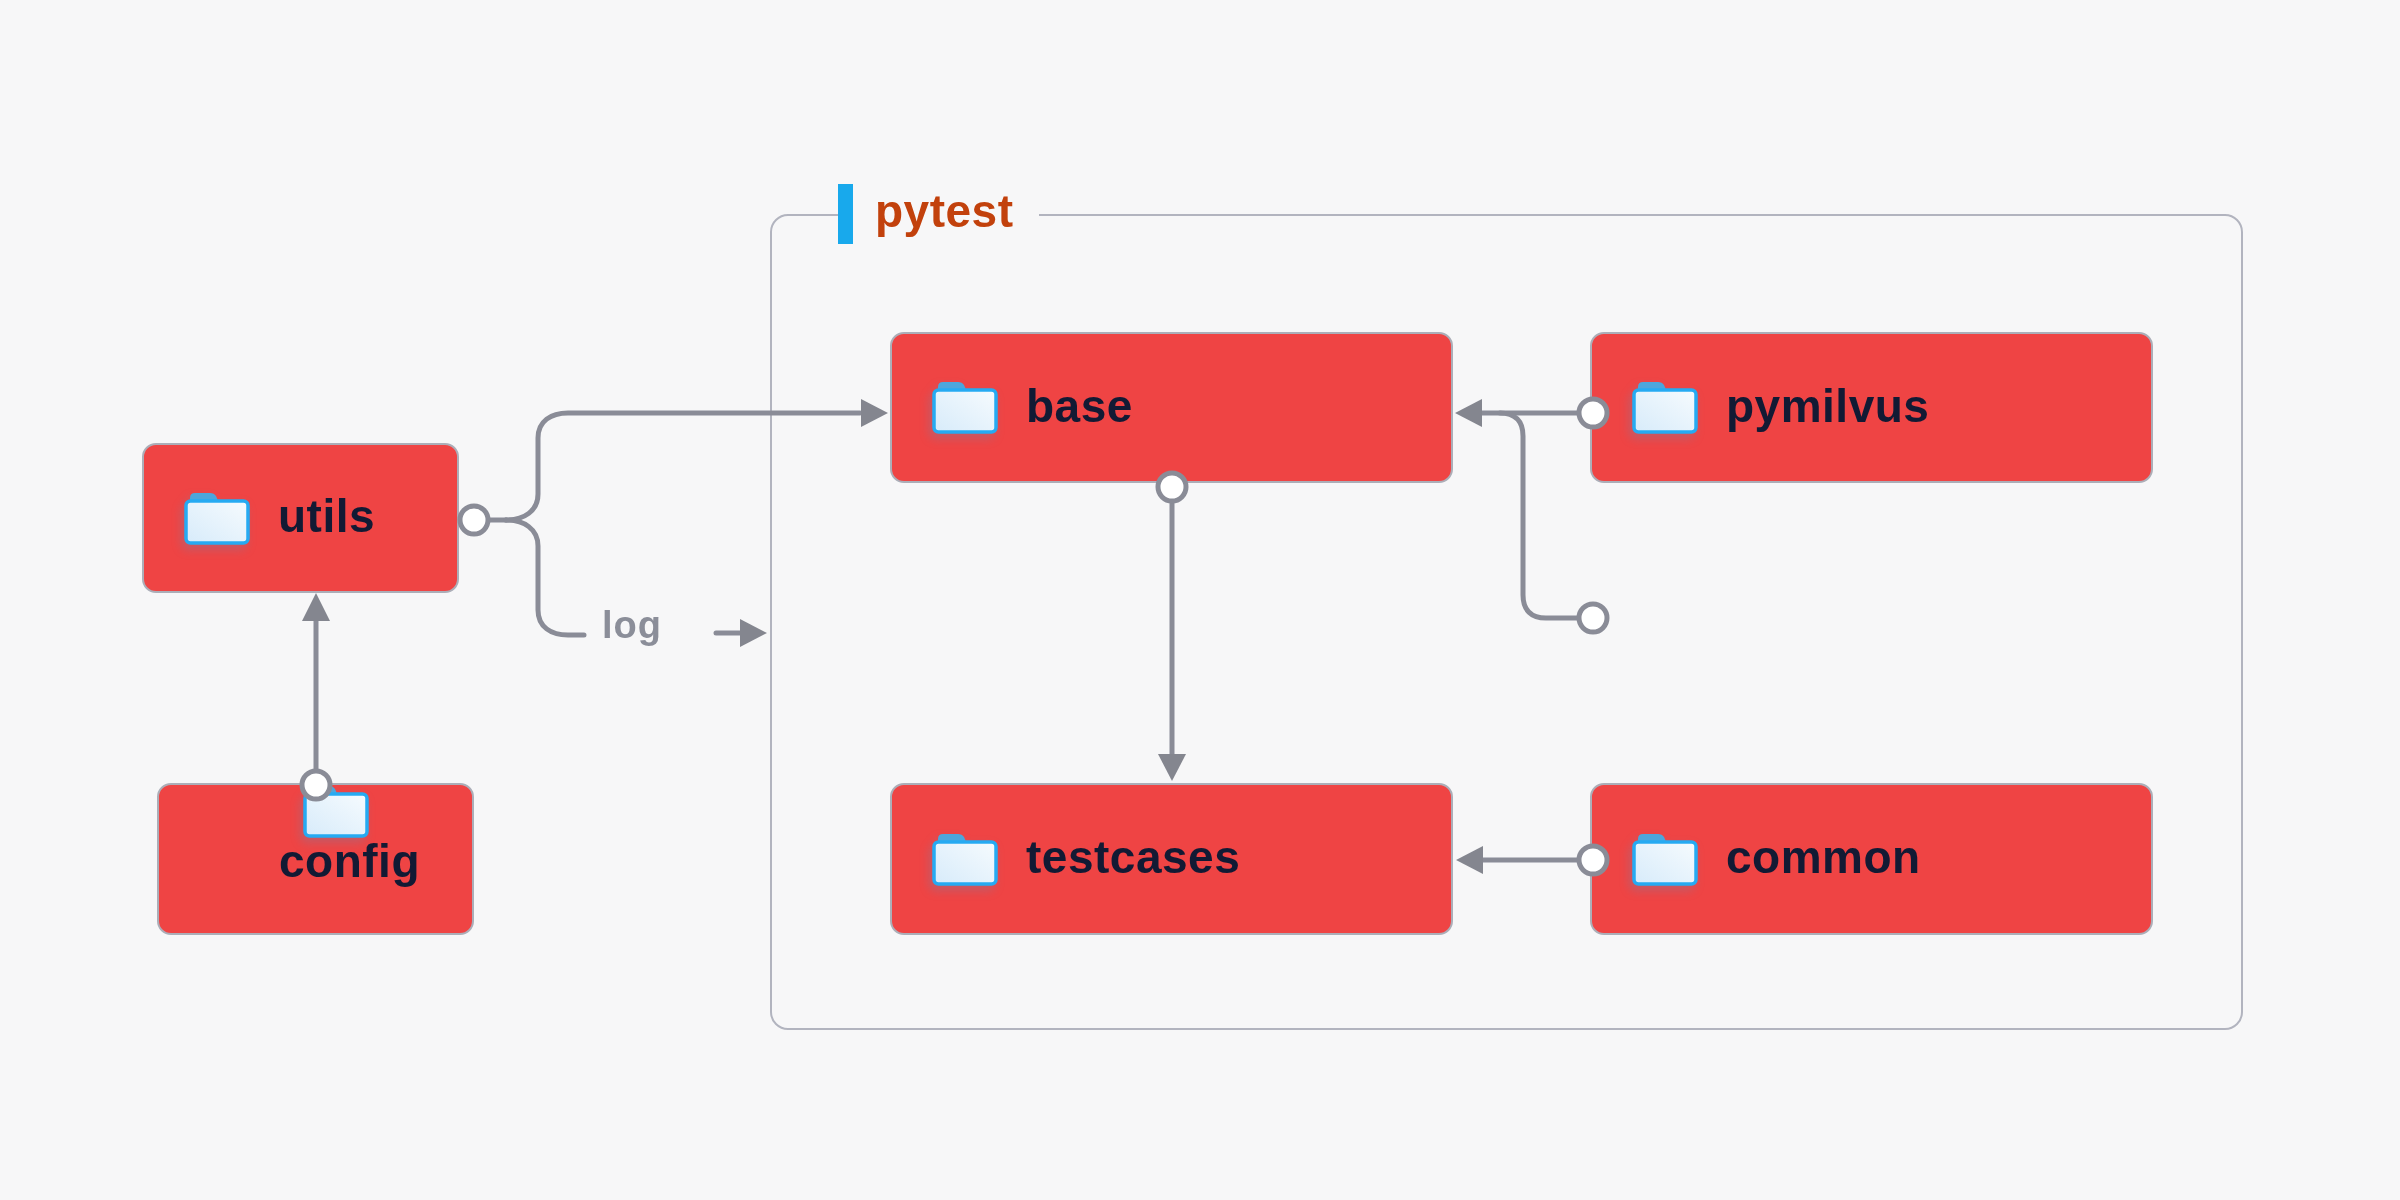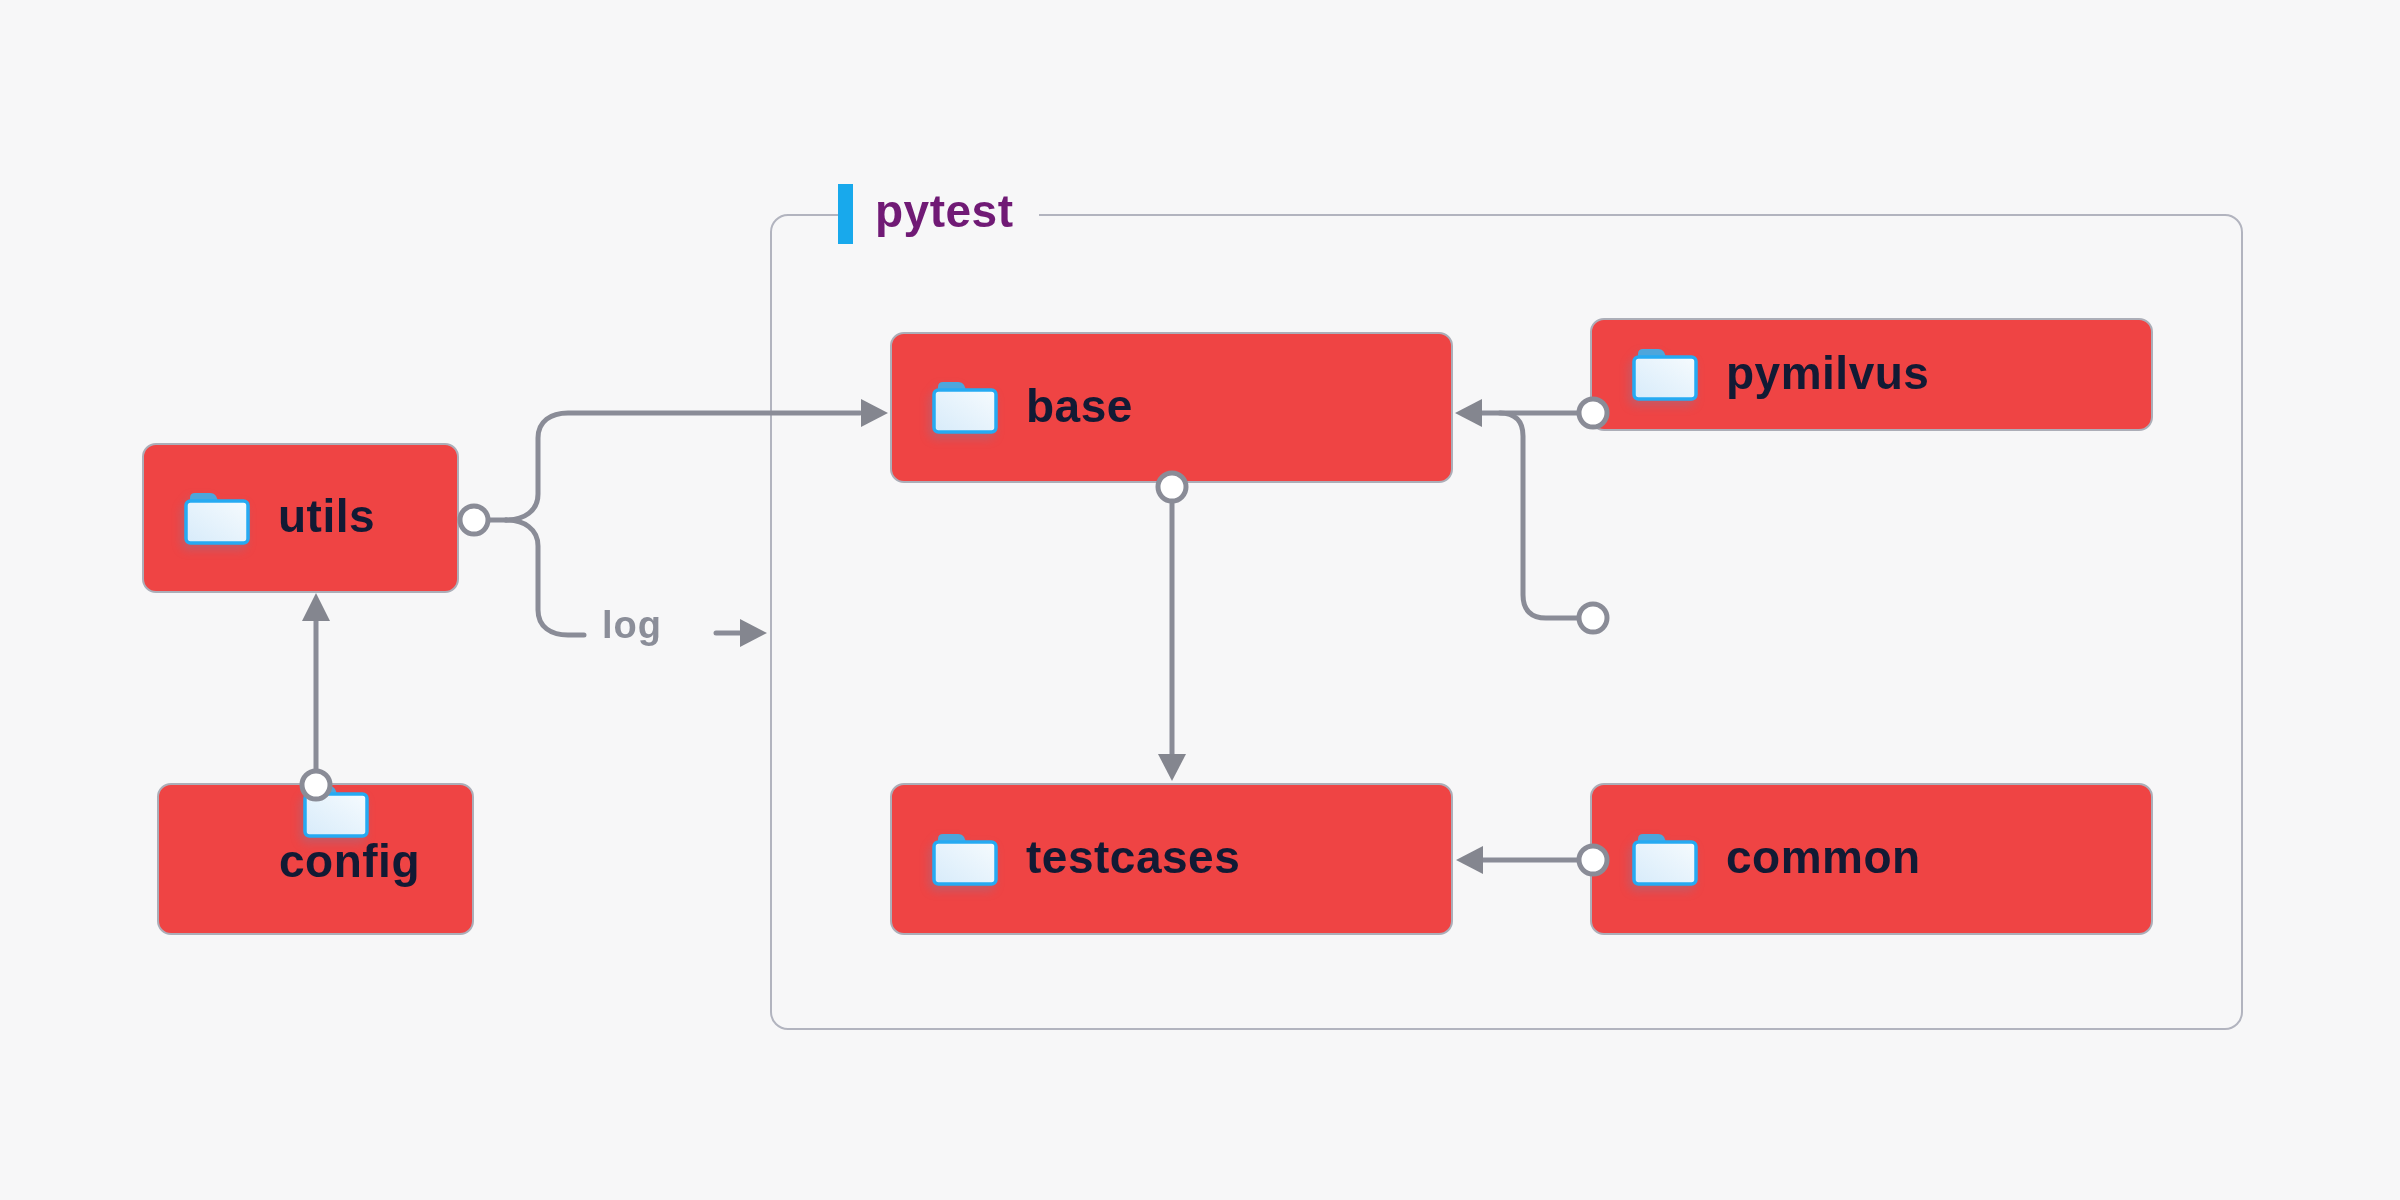--- a/index.html
+++ b/index.html
@@ -14,39 +14,39 @@
   }
   .group-label{
     position:absolute;left:838px;top:183px;height:62px;
     display:flex;align-items:center;background:#f7f7f8;
     padding:0 26px 0 0;z-index:3;
   }
   .group-label .accent-bar{
     width:15px;height:60px;background:#18a9ec;margin-right:22px;flex:none;
   }
   .group-label .group-title{
-    font-size:46px;font-weight:700;color:#701a75;letter-spacing:0.5px;line-height:1;
+    font-size:46px;font-weight:700;color:#c2410c;letter-spacing:0.5px;line-height:1;
     padding-bottom:6px;
   }
 
   
   .node{
     position:absolute;background:#ef4444;border:2.5px solid #acaeb8;border-radius:14px;
     box-sizing:border-box;display:flex;align-items:center;padding-left:40px;z-index:2;
   }
   .node .label{
     font-size:46px;font-weight:700;color:#121a34;letter-spacing:0.5px;line-height:1;
     margin-left:28px;padding-bottom:4px;
   }
   .folder-icon{flex:none;filter:drop-shadow(-3px 5px 5px rgba(100,140,180,0.30));}
 
   .n-utils    {left:142px; top:443px; width:317px; height:150px;}
   .n-config   {left:157px; top:783px; width:317px; height:152px;flex-direction:column;}
   .n-base     {left:890px; top:332px; width:563px; height:151px;}
-  .n-pymilvus {left:1590px;top:318px; width:563px; height:113px;}
+  .n-pymilvus {left:1590px;top:332px; width:563px; height:151px;}
   .n-check    {left:1590px;top:540px; width:563px; height:150px;}
   .n-testcases{left:890px; top:783px; width:563px; height:152px;}
   .n-common   {left:1590px;top:783px; width:563px; height:152px;}
 
   
   svg.connectors{position:absolute;left:0;top:0;z-index:4;pointer-events:none;}
   .edge{stroke:#8a8c97;stroke-width:5;fill:none;stroke-linecap:round;}
   .arrowhead{fill:#84868f;stroke:none;}
   .port{fill:#ffffff;stroke:#8a8c97;stroke-width:5;}
 

